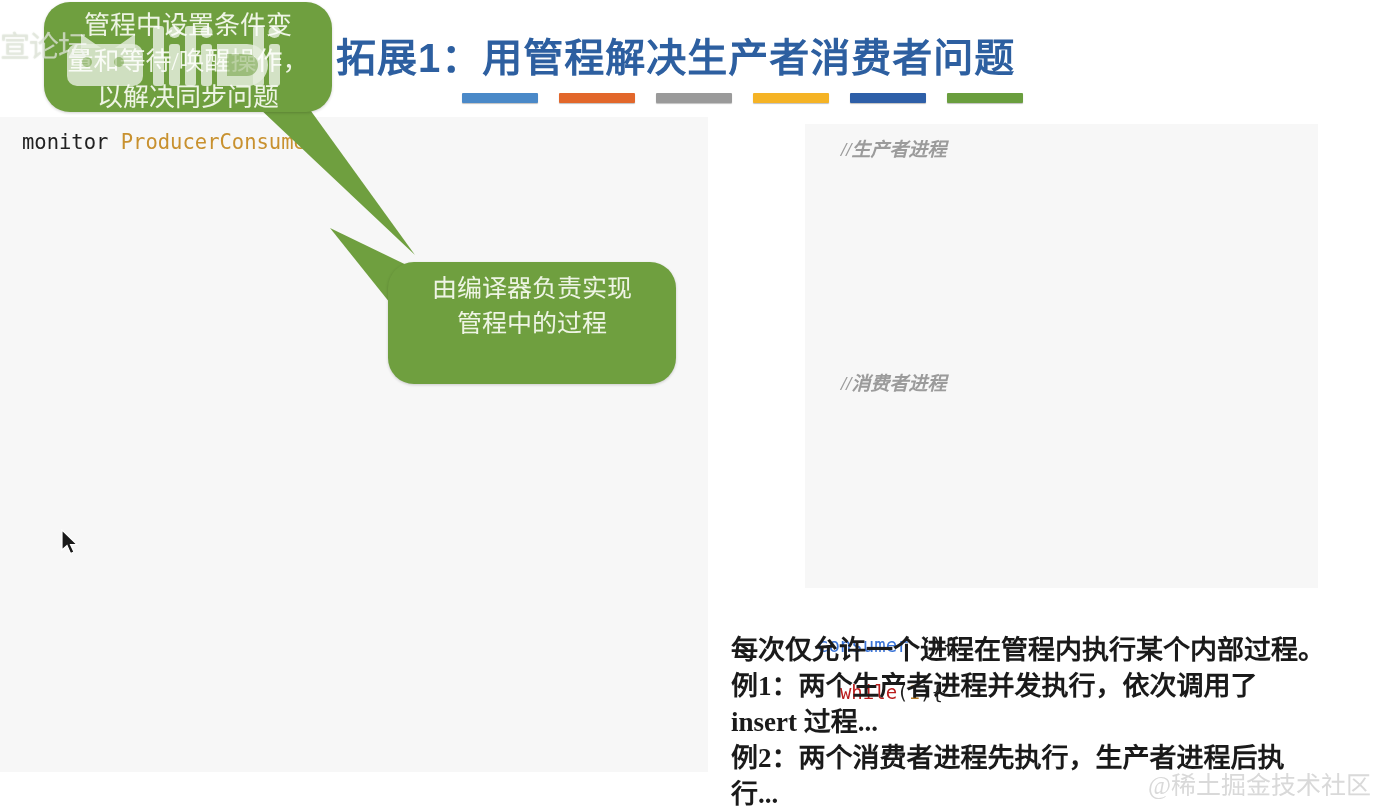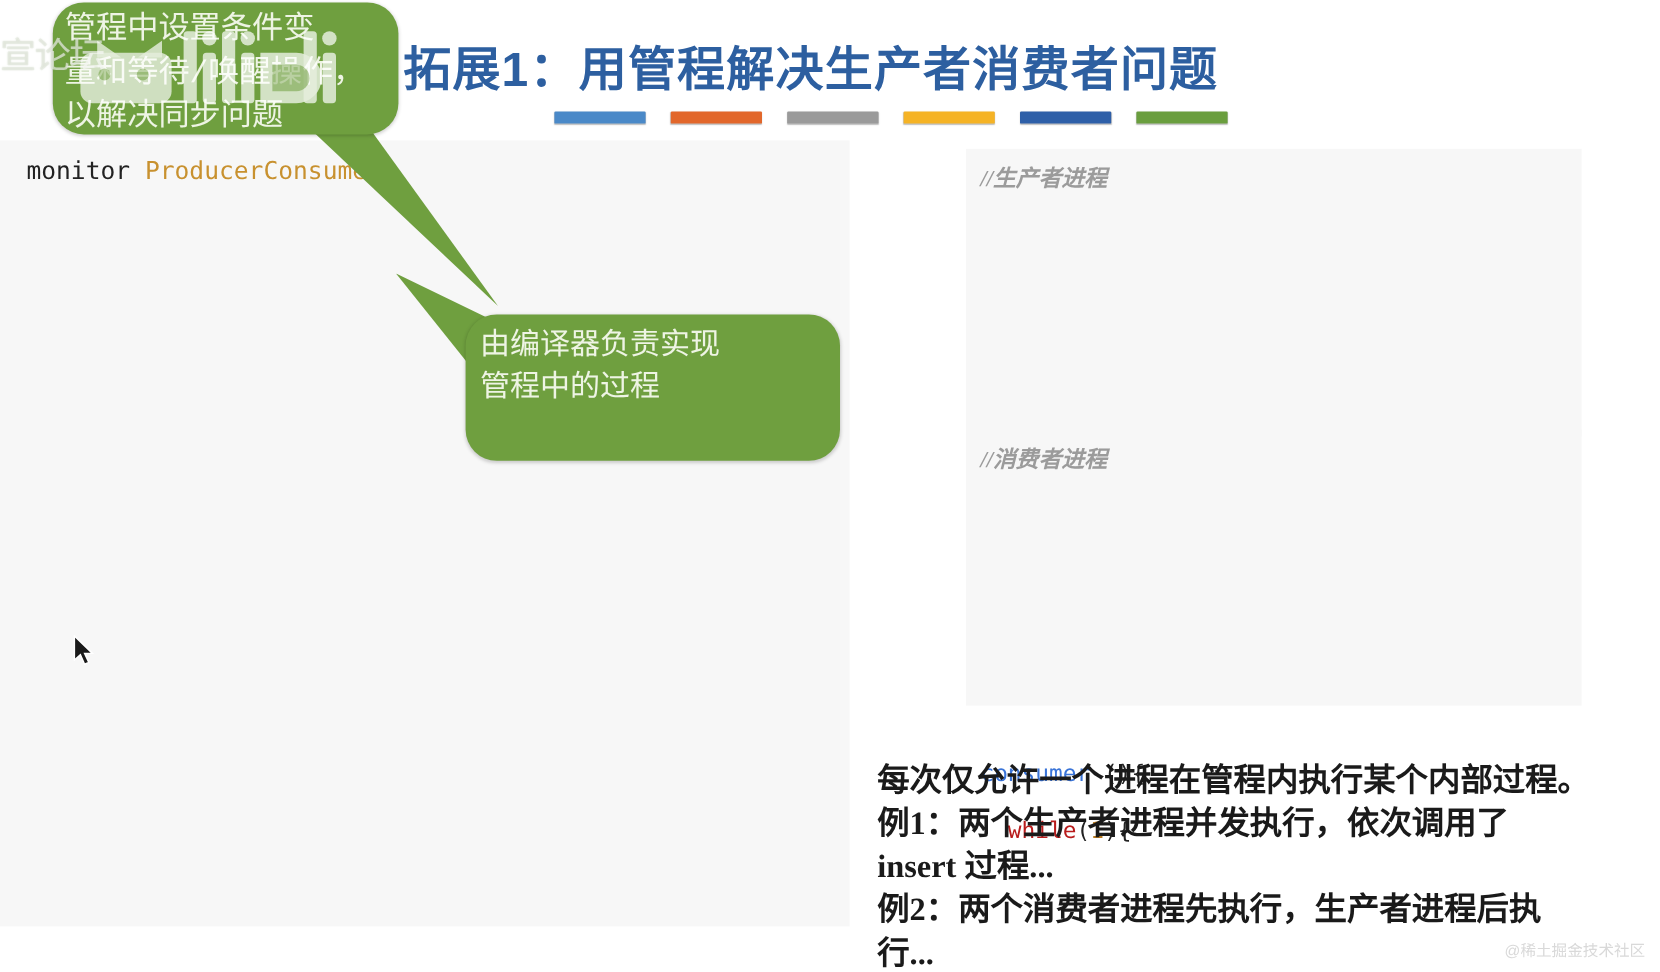--- a/index.html
+++ b/index.html
@@ -83,47 +83,48 @@
   .t-ctl     { color: #b91c1c; }          
   .t-fn      { color: #3a74d8; }          
   .t-cls     { color: #c8912f; }          
   .t-num     { color: #b87a20; }          
   .t-plain   { color: #222222; }
   .t-cmt     {
     color: #9b9b9b;
     font-style: italic;
     font-family: "Liberation Serif", "DejaVu Serif", serif;
     font-weight: bold;
+    margin-left: 24px;
   }
 
   
   .callout {
     position: absolute;
     background: #6f9f3f;
     color: #eef4e4;
     border-radius: 26px;
-    text-align: left;
-    font-family: Liberation Mono, monospace;
+    text-align: center;
+    font-family: Liberation Serif, serif;
     line-height: 1.38;
     z-index: 6;
     box-shadow: 0 1px 3px rgba(0,0,0,0.18);
   }
   #callout-1 {
     left: 44px;
     top: 2px;
     width: 288px;
     height: 110px;
     font-size: 26px;
     padding: 6px 10px 0 10px;
     box-sizing: border-box;
   }
   #callout-2 {
     left: 388px;
     top: 262px;
-    width: 312px;
+    width: 288px;
     height: 122px;
     font-size: 25px;
     padding: 10px 12px 0 12px;
     box-sizing: border-box;
   }
   .tail { position: absolute; z-index: 5; }
 
   
   #explanation {
     position: absolute;
@@ -158,22 +159,22 @@
     text-shadow: 0 0 1px rgba(140,160,120,0.6);
     letter-spacing: -1px;
     pointer-events: none;
     text-align: right;
   }
   #juejin-watermark {
     position: absolute;
     right: 12px;
     bottom: 9px;
     z-index: 9;
-    font-size: 13px;
-    font-family: Liberation Sans, sans-serif;
+    font-size: 25px;
+    font-family: Liberation Serif, serif;
     color: #d9d9d9;
   }
 
   
   #mouse-cursor {
     position: absolute;
     left: 61px;
     top: 529px;
     z-index: 12;
     pointer-events: none;

